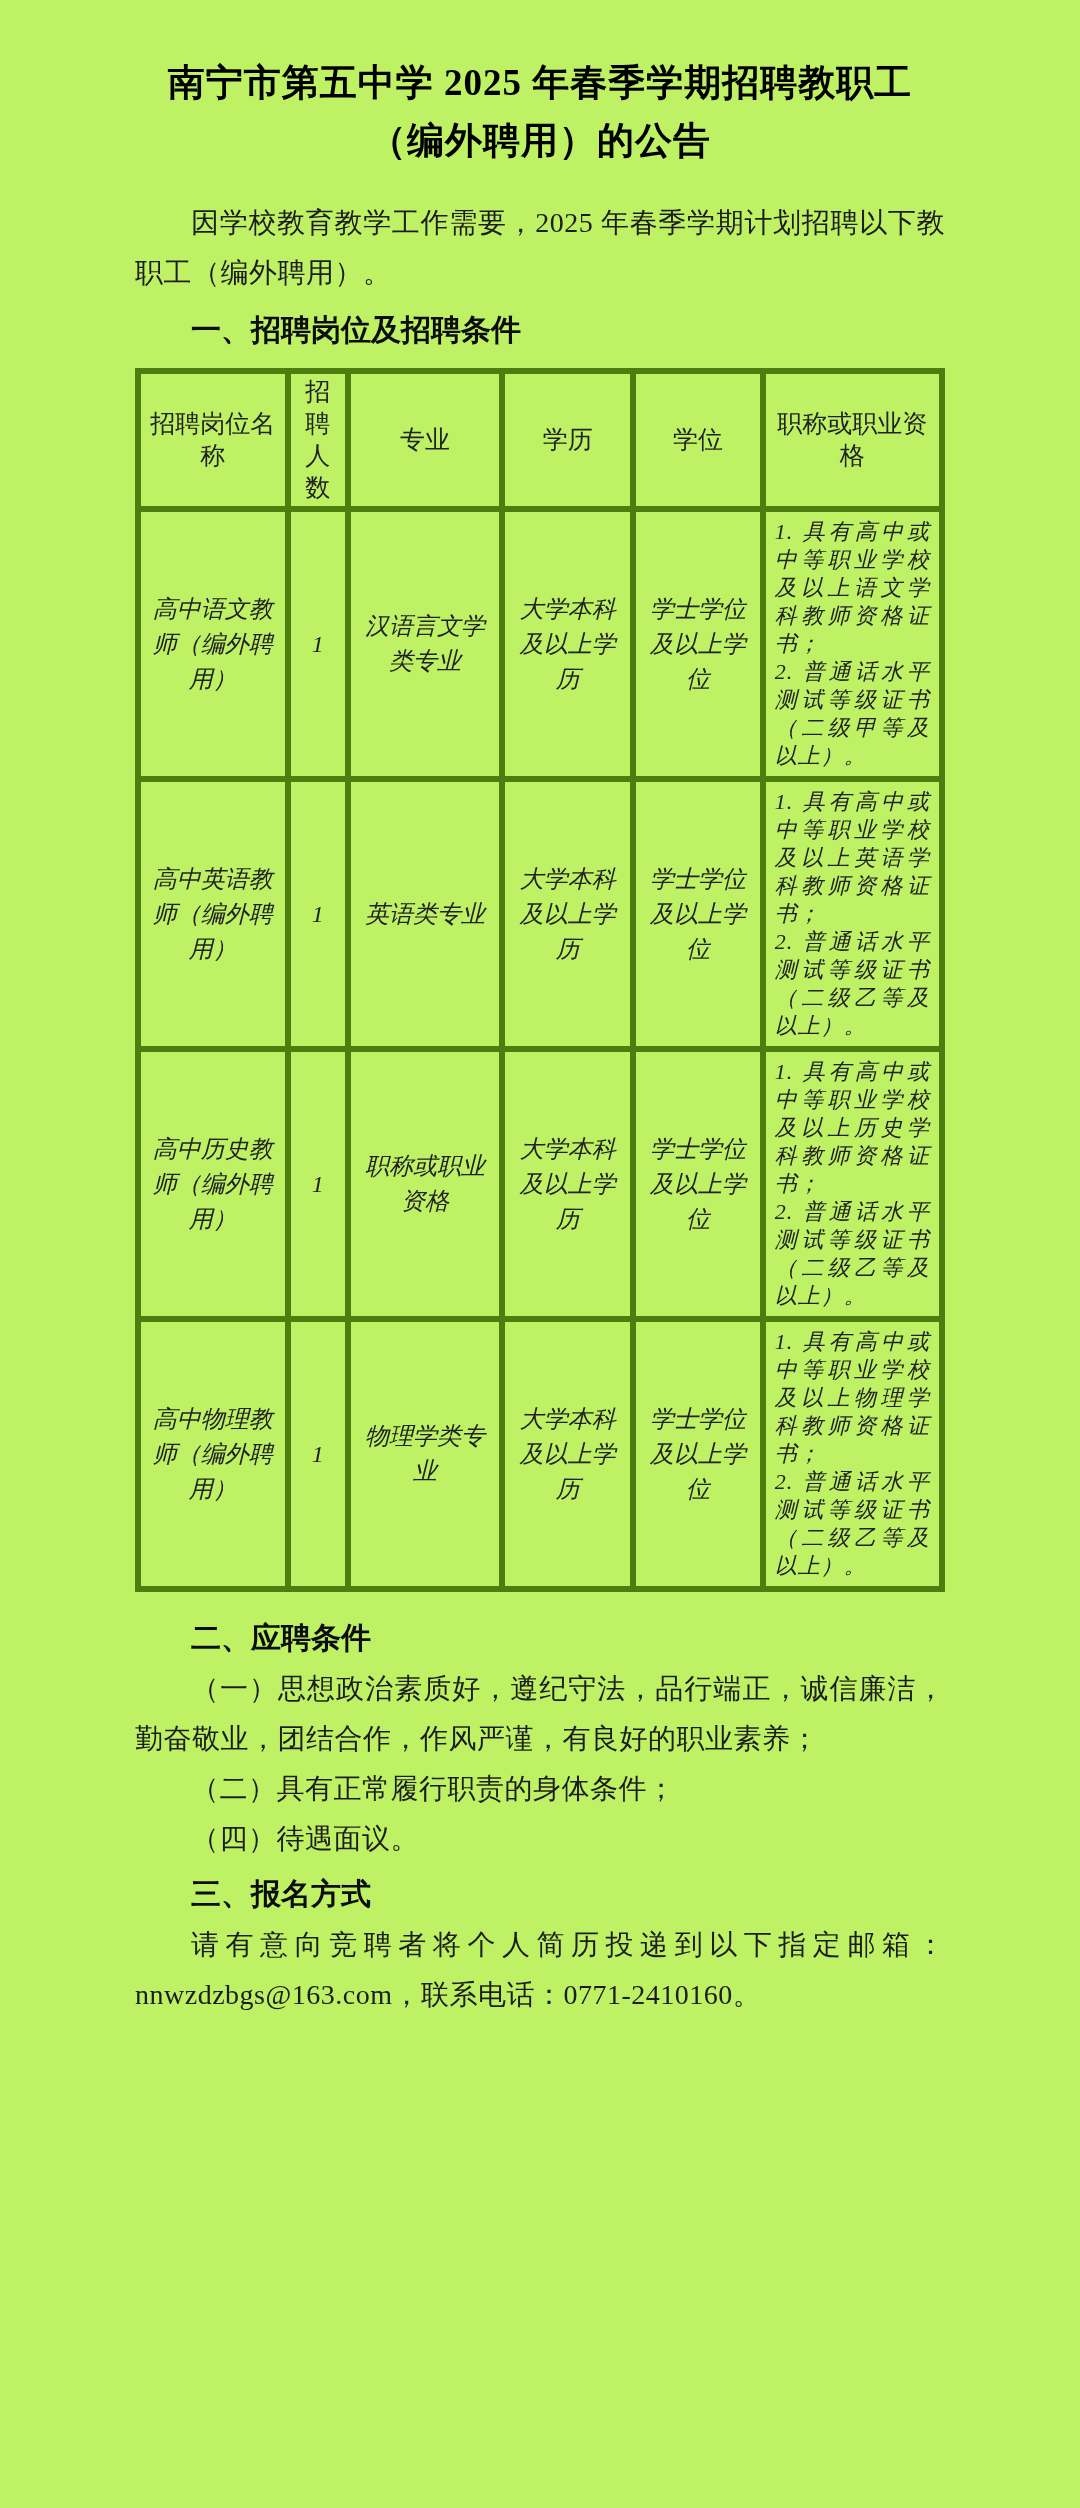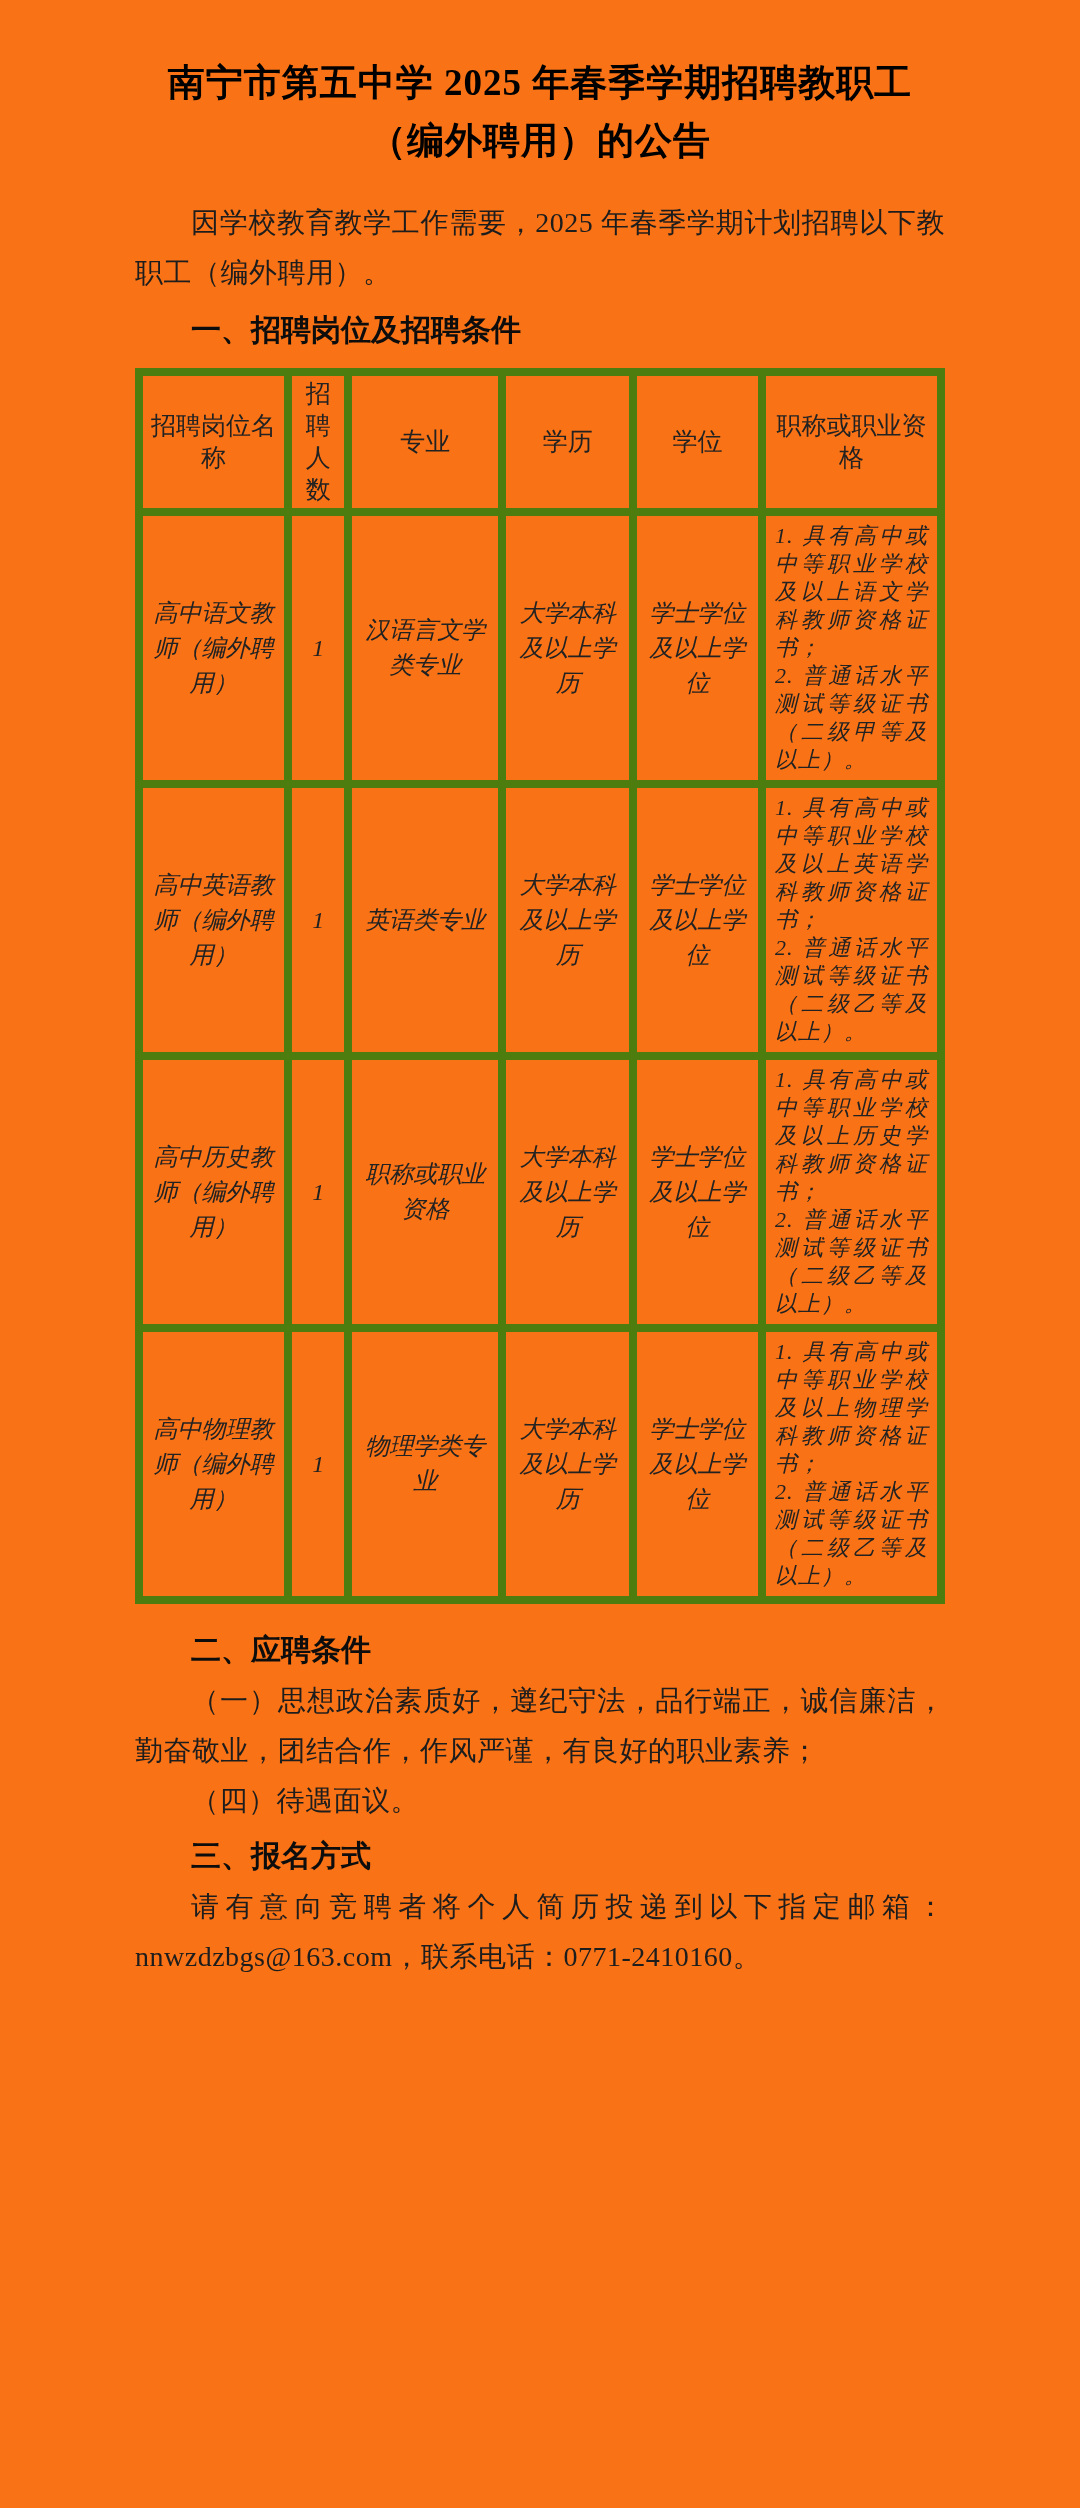--- a/index.html
+++ b/index.html
@@ -1,21 +1,21 @@
 <!DOCTYPE html>
 <html><head>
 <meta charset="utf-8">
 <style>
   html, body { margin: 0; padding: 0; background: #e9e9e9; }
   .page {
     position: relative;
     width: 1080px;
     height: 2508px;
     margin: 0 auto;
-    background: #f97316;
+    background: #bef264;
     overflow: hidden;
     font-family: "Liberation Serif", serif;
     color: #1d1d1d;
   }
   .content { padding: 54px 135px 0 135px; }
 
   .doc-title {
     text-align: center;
     font-weight: 700;
     font-size: 37px;
@@ -47,21 +47,21 @@
   .sec-heading.h3 { margin-top: 4px; }
 
   table.recruit {
     width: 100%;
     border-collapse: collapse;
     table-layout: fixed;
     margin-top: 12px;
     border: 2px solid #3b3b3b;
   }
   table.recruit th, table.recruit td {
-    border: 8px solid #4d7c0f;
+    border: 6px solid #4d7c0f;
     text-align: center;
     vertical-align: middle;
     font-weight: 400;
     padding: 2px 6px;
     color: #222;
   }
   table.recruit thead th {
     height: 70px;
     font-size: 25px;
     line-height: 32px;
@@ -157,20 +157,21 @@
           <td>学士学位及以上学位</td>
           <td class="qual">1. 具有高中或中等职业学校及以上物理学科教师资格证书；
 2. 普通话水平测试等级证书（二级乙等及以上）。</td>
         </tr>
       </tbody>
     </table>
 
     <h2 class="sec-heading h2">二、应聘条件</h2>
     <div class="conditions">
       <p class="body-line">（一）思想政治素质好，遵纪守法，品行端正，诚信廉洁，勤奋敬业，团结合作，作风严谨，有良好的职业素养；</p>
+      <p class="body-line">（二）具有正常履行职责的身体条件；</p>
       <p class="body-line">（四）待遇面议。</p>
     </div>
 
     <h2 class="sec-heading h3">三、报名方式</h2>
     <div class="apply">
       <p class="body-line">请有意向竞聘者将个人简历投递到以下指定邮箱：nnwzdzbgs@163.com，联系电话：0771-2410160。</p>
 
     </div>
 
   </div>

